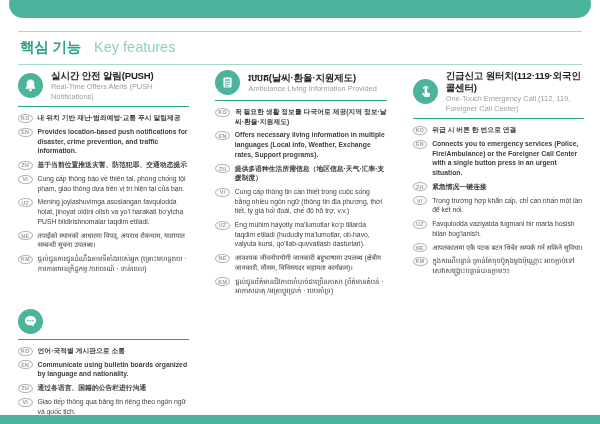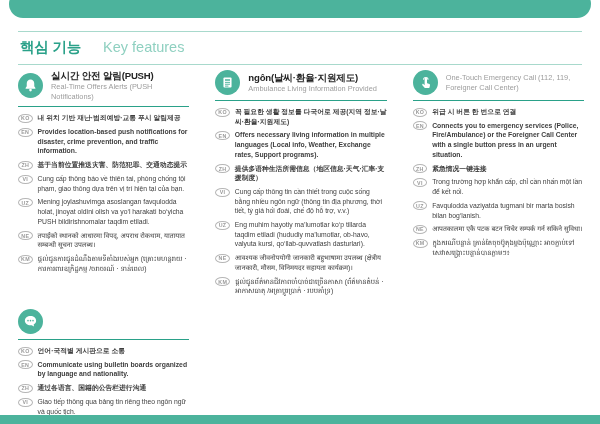--- a/index.html
+++ b/index.html
@@ -29,21 +29,21 @@
     position:absolute;bottom:0;left:0;right:0;height:9px;
     background:var(--teal);
   }
   .title-wrap{
     position:absolute;top:31px;left:18px;right:18px;
     border-top:1px solid var(--rule);
     border-bottom:1px solid var(--rule);
     padding:6px 2px 7px 2px;
   }
   .t-ko{font-size:14.5px;font-weight:bold;color:var(--teal-dark);letter-spacing:-0.2px;text-align:center;}
-  .t-en{font-size:14.5px;color:var(--teal-light);margin-left:22px;}
+  .t-en{font-size:14.5px;color:var(--teal-light);margin-left:13px;}
   .grid{
     position:absolute;top:70px;left:18px;right:16px;
     display:grid;
     grid-template-columns:1fr 1fr 1fr;
     column-gap:26px;
     row-gap:13px;
   }
   .sec-head{
     display:flex;align-items:center;gap:8px;
     border-bottom:1.5px solid var(--teal-dark);
@@ -135,21 +135,21 @@
             <rect x="5.5" y="4" width="13" height="16" rx="1.6" fill="#ffffff"></rect>
             <g fill="#4cb39c">
               <rect x="8" y="6.8" width="8" height="2.4"></rect>
               <rect x="8" y="11" width="8" height="1.5"></rect>
               <rect x="8" y="14" width="8" height="1.5"></rect>
               <rect x="8" y="17" width="5.5" height="1.5"></rect>
             </g>
           </svg>
       </span>
       <span>
-        <div class="sec-title">ngôn(날씨·환율·지원제도)</div>
+        <div class="sec-title">របបគ(날씨·환율·지원제도)</div>
         <div class="sec-sub">Ambulance Living Information Provided</div>
       </span>
     </div>
     <div class="rows">
       <div class="row">
           <span class="badge">KO</span>
           <span class="rtext b">꼭 필요한 생활 정보를 다국어로 제공(지역 정보·날씨·환율·지원제도)</span>
         </div>
       <div class="row">
           <span class="badge">EN</span>
@@ -180,20 +180,21 @@
 
   <div class="section">
     <div class="sec-head">
       <span class="icon-circle">
         <svg viewBox="0 0 24 24" fill="#ffffff">
             <path d="M10.6 6a1.9 1.9 0 0 1 3.8 0v7.2h.5l3.3 1.3c.8.3 1.2 1.1 1 1.9l-.7 3c-.2.8-.9 1.4-1.7 1.4h-5c-.5 0-1-.2-1.3-.6l-3.5-3.9c-.5-.6-.4-1.5.2-1.9.5-.4 1.2-.3 1.7.2l1.7 1.9V6z"></path>
             <path d="M8.2 7.5A4.3 4.3 0 0 1 12.5 3a4.3 4.3 0 0 1 4.3 4.5h-1.6a2.7 2.7 0 0 0-2.7-2.9 2.7 2.7 0 0 0-2.7 2.9H8.2z"></path>
           </svg>
       </span>
       <span>
+        <div class="sec-title">긴급신고 원터치(112·119·외국인콜센터)</div>
         <div class="sec-sub">One-Touch Emergency Call (112, 119, Foreigner Call Center)</div>
       </span>
     </div>
     <div class="rows">
       <div class="row">
           <span class="badge">KO</span>
           <span class="rtext b">위급 시 버튼 한 번으로 연결</span>
         </div>
       <div class="row">
           <span class="badge">EN</span>

